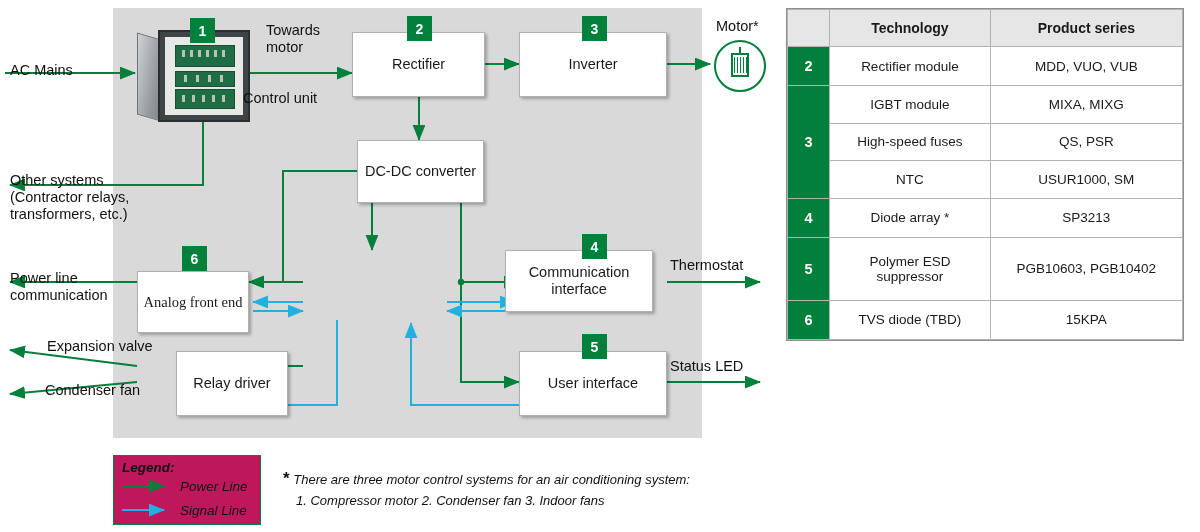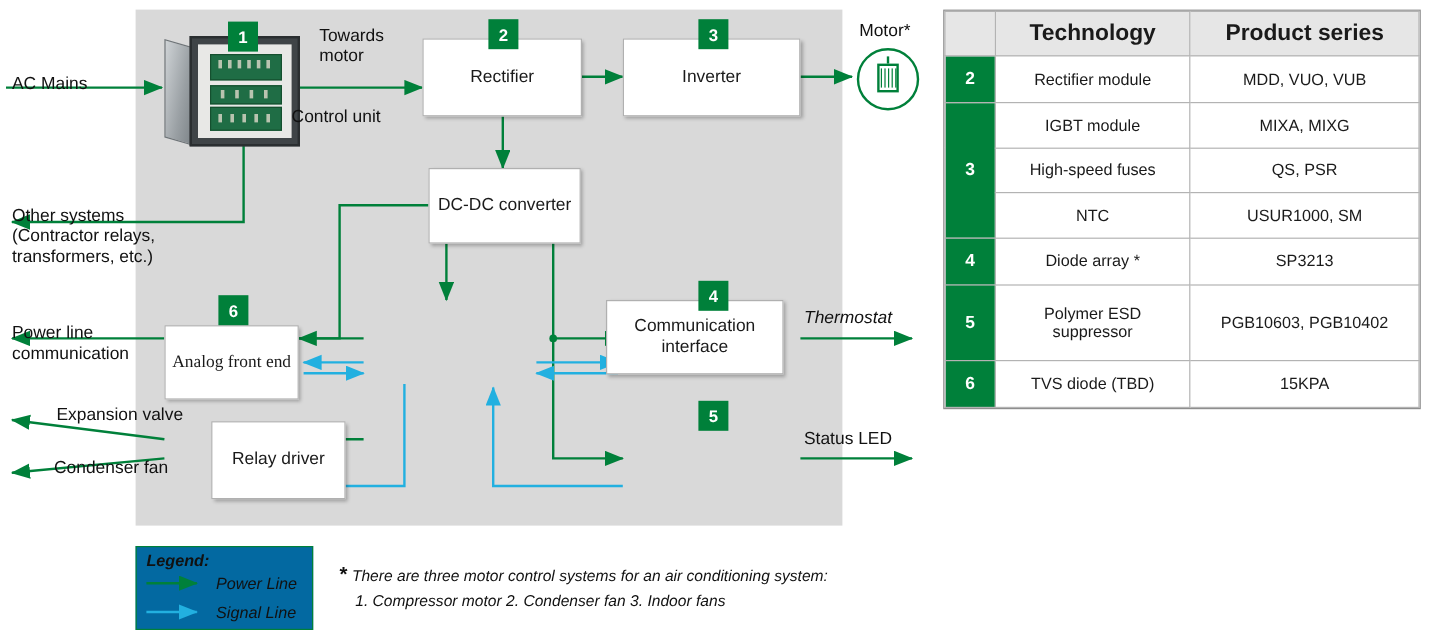--- a/index.html
+++ b/index.html
@@ -161,21 +161,21 @@
     height: 532px;
     overflow: visible;
   }
   
   .legend {
     position: absolute;
     left: 113px; top: 455px;
     width: 148px;
     height: 70px;
     border: 1px solid #00803a;
-    background: #0369a1;
+    background: #be185d;
     box-sizing: border-box;
   }
   .legend-title {
     position: absolute;
     left: 8px; top: 4px;
     font-style: italic;
     font-weight: bold;
     font-size: 13.5px;
     color: #111;
   }
@@ -217,21 +217,21 @@
   }
   table.tech th, table.tech td {
     border: 1px solid #b3b3b3;
     text-align: center;
     vertical-align: middle;
     padding: 3px 4px;
   }
   table.tech thead th {
     background: #e6e6e6;
     font-weight: bold;
-    font-size: 19px;
+    font-size: 14px;
     height: 30px;
   }
   td.num {
     background: #00803a;
     color: #ffffff;
     font-weight: bold;
     font-size: 14.5px;
     width: 36px;
   }
   td.tech-name { width: 160px; }
@@ -349,20 +349,22 @@
 
     <div class="box" style="left:137px; top:271px; width:112px; height:62px;font-family:Liberation Serif, serif;">Analog
 front end</div>
 
     <div class="box" style="left:137px; top:351px; width:112px; height:65px;margin-left:39px;">Relay
 driver</div>
 
     <div class="box" style="left:505px; top:250px; width:148px; height:62px;">Communication
 interface</div>
 
+    <div class="box" style="left:519px; top:351px; width:148px; height:65px;">User
+interface</div>
 
     <div class="motor-wrap">
       <div class="motor-circle"></div>
       <div class="motor-shaft"></div>
       <div class="motor-body"></div>
       <div class="motor-lines">
         <i style="left:0"></i>
           <i style="left:3px"></i>
           <i style="left:6px"></i>
           <i style="left:9px"></i>
@@ -371,21 +373,21 @@
     </div>
 
     <div class="lbl" style="left:10px; top:62px;">AC Mains</div>
     <div class="lbl" style="left:266px; top:22px;">Towards
 motor</div>
     <div class="lbl" style="left:243px; top:90px;">Control unit</div>
     <div class="lbl" style="left:10px; top:172px;">Other systems
 (Contractor relays,
 transformers, etc.)</div>
     <div class="lbl" style="left:716px; top:18px;">Motor*</div>
-    <div class="lbl" style="left:670px; top:257px;font-style:italic;">Thermostat</div>
+    <div class="lbl" style="left:670px; top:257px;">Thermostat</div>
     <div class="lbl" style="left:670px; top:358px;">Status LED</div>
     <div class="lbl" style="left:10px; top:270px;">Power line
 communication</div>
     <div class="lbl" style="left:10px; top:338px;margin-left:37px;">Expansion valve</div>
     <div class="lbl" style="left:10px; top:382px;margin-left:35px;">Condenser fan</div>
 
     <div class="legend">
       <div class="legend-title">Legend:</div>
       <svg style="position:absolute; left:8px; top:24px; width:52px; height:12px; overflow:visible;">
         <defs>

